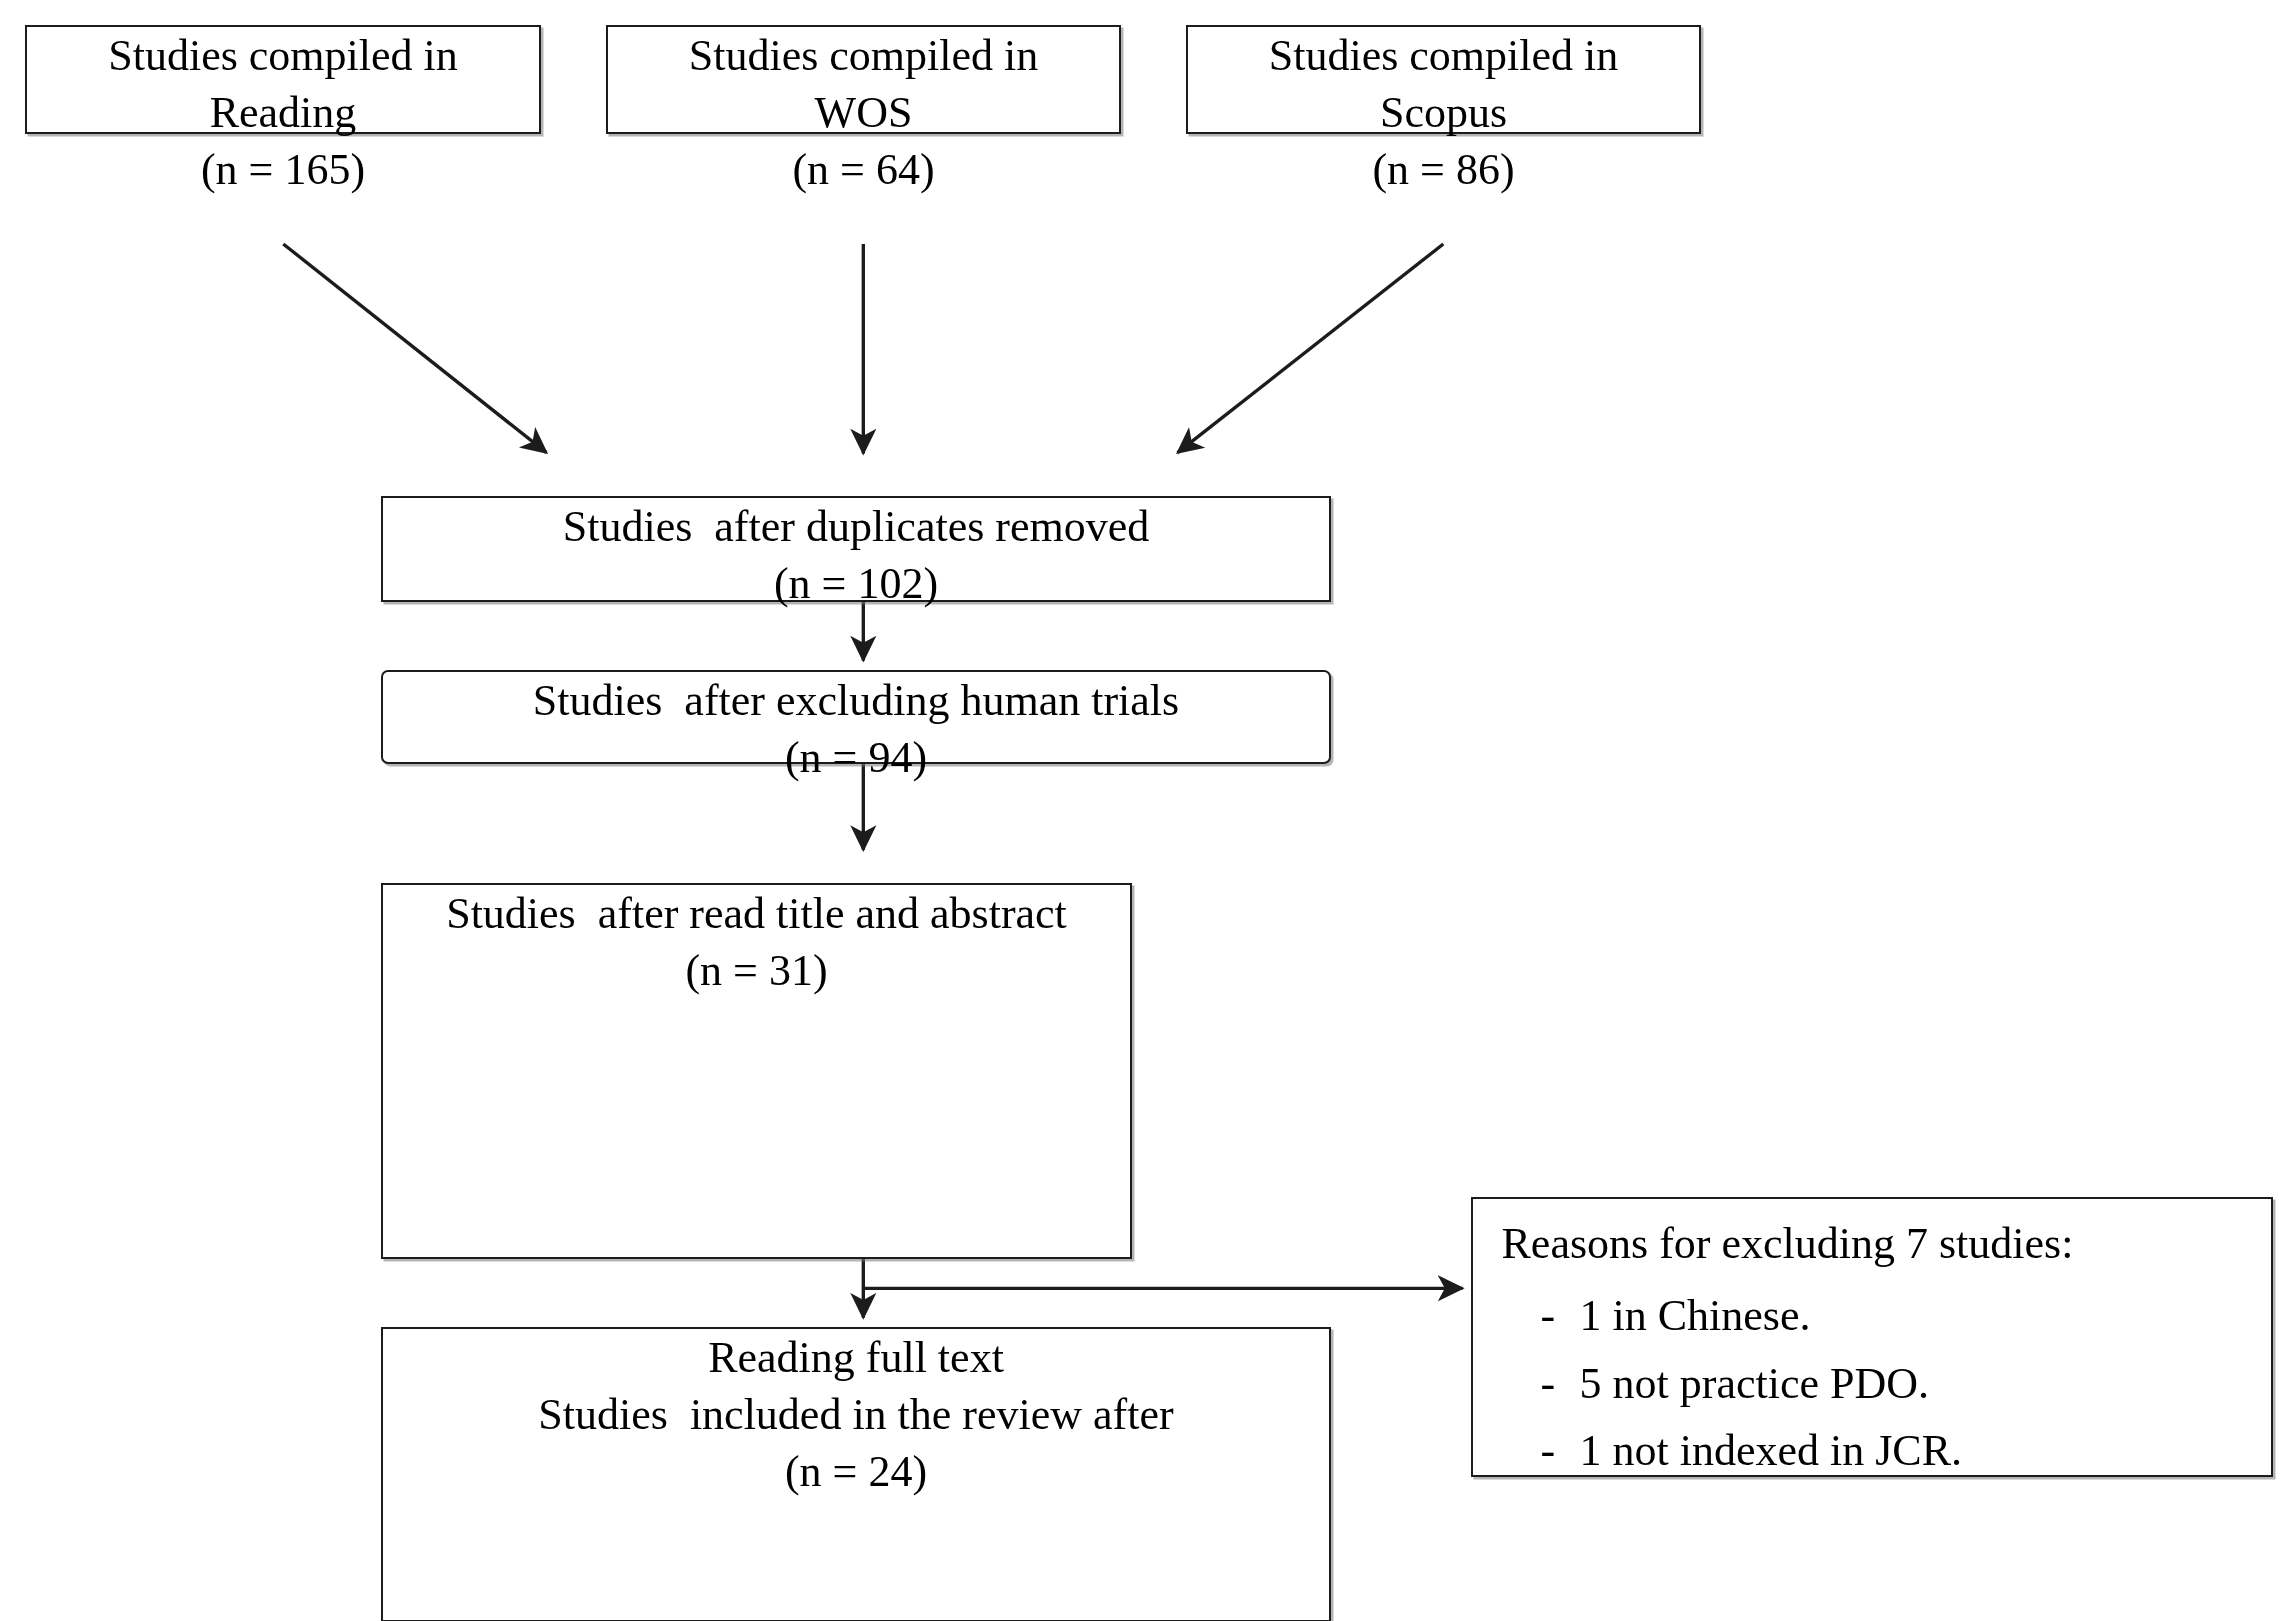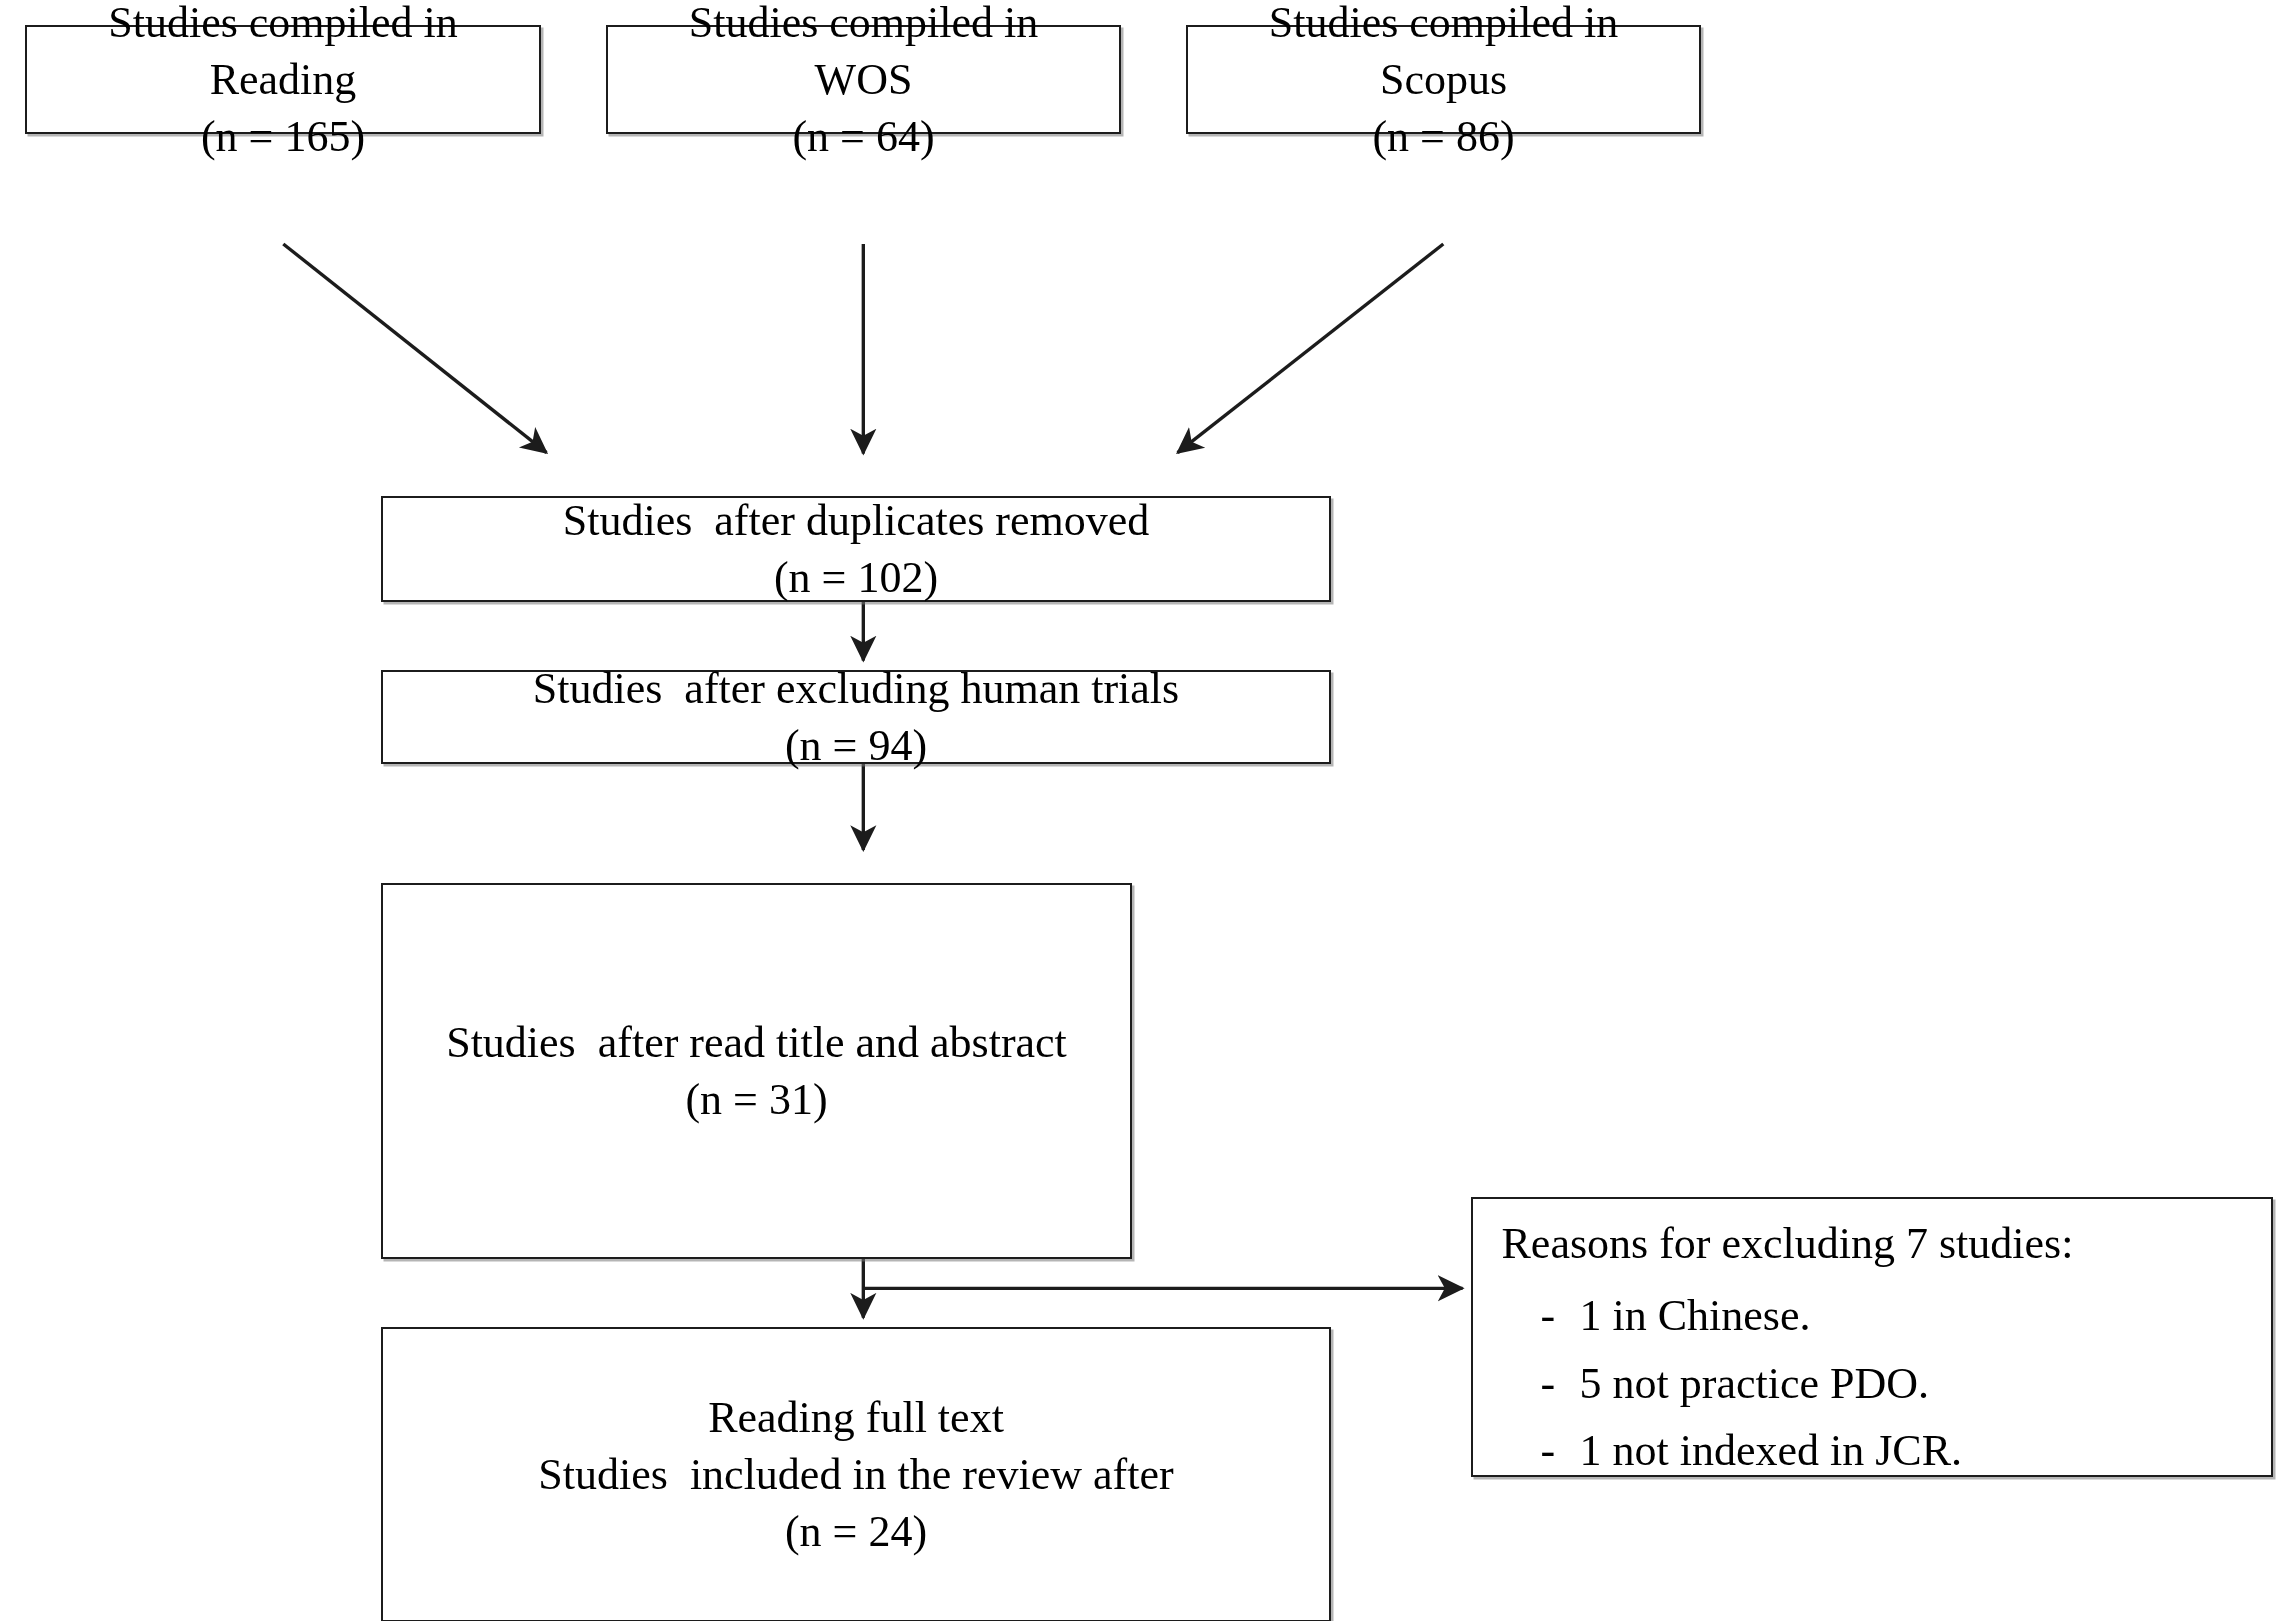--- a/index.html
+++ b/index.html
@@ -27,21 +27,21 @@
   }
   .node {
     position: absolute;
     box-sizing: border-box;
     background: #ffffff;
     border: 2.5px solid #1c1c1c;
     box-shadow: 2.5px 2.5px 0 0 rgba(120,120,120,0.55);
     display: flex;
     flex-direction: column;
     align-items: center;
-    justify-content: center;
+    justify-content: flex-start;
     text-align: center;
     color: #000000;
     font-size: 44px;
     line-height: 1.30;
     z-index: 2;
   }
   .node .ln {
     display: block;
     white-space: pre;
   }
@@ -116,21 +116,21 @@
     <span class="ln">Studies compiled in</span>
     <span class="ln">Scopus</span>
     <span class="ln">(n = 86)</span>
   </div>
 
   <div class="node" style="left:381px; top:464px; width:950px; height:106px;margin-top:32px;">
     <span class="ln">Studies  after duplicates removed</span>
     <span class="ln">(n = 102)</span>
   </div>
 
-  <div class="node" style="left:381px; top:670px; width:950px; height:94px;">
+  <div class="node" style="left:381px; top:670px; width:950px; height:94px;border-radius:7px;">
     <span class="ln">Studies  after excluding human trials</span>
     <span class="ln">(n = 94)</span>
   </div>
 
   <div class="node" style="left:381px; top:859px; width:751px; height:376px;margin-top:24px;">
     <span class="ln">Studies  after read title and abstract</span>
     <span class="ln">(n = 31)</span>
   </div>
 
   <div class="node" style="left:381px; top:1327px; width:950px; height:295px;">

